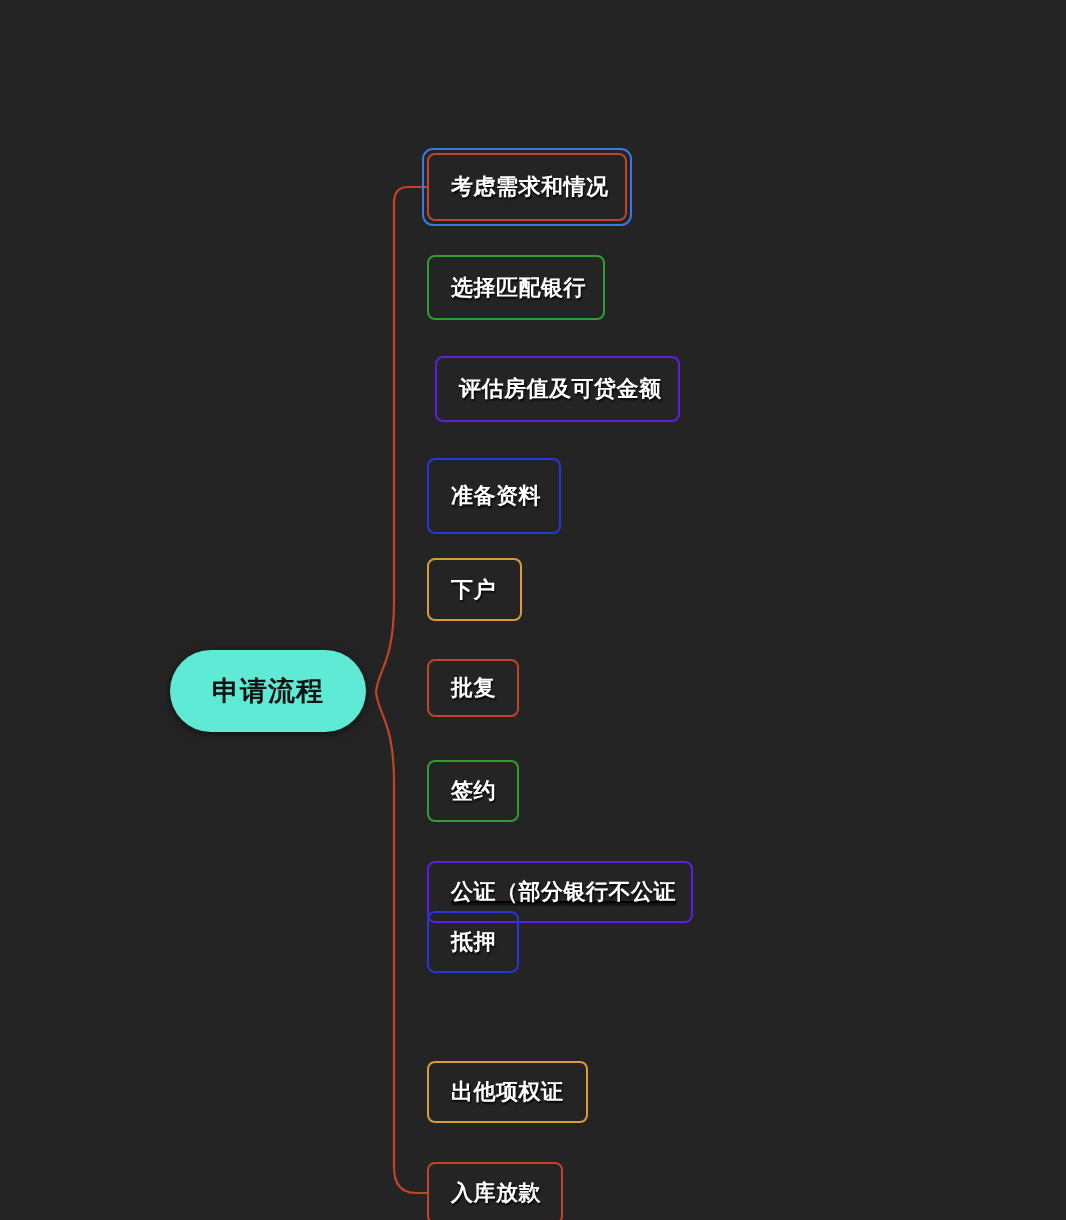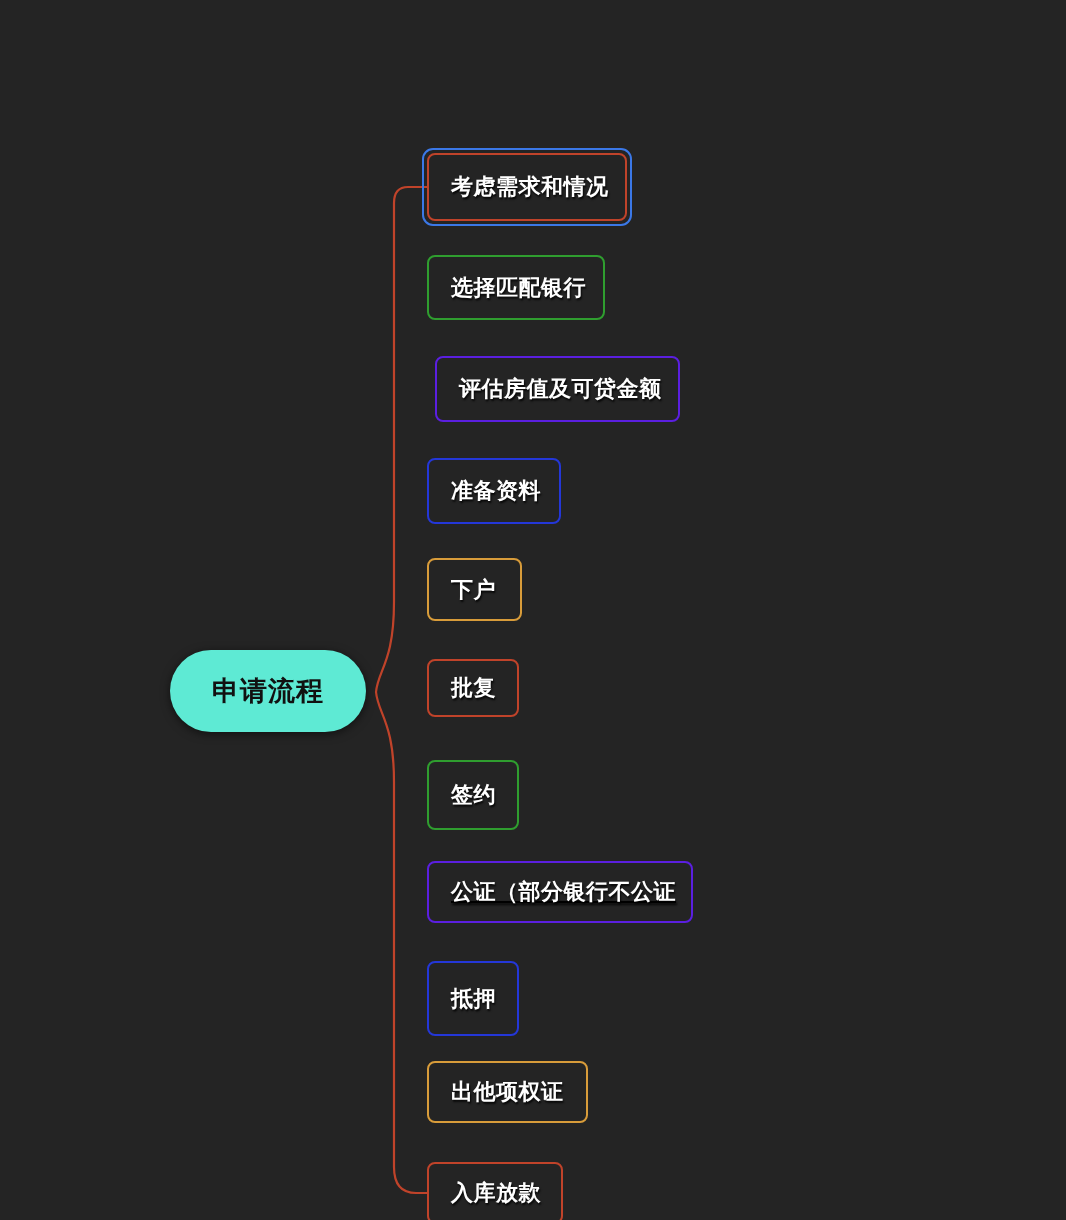--- a/index.html
+++ b/index.html
@@ -93,36 +93,36 @@
       <div class="sel-ring" style="border-color: rgb(59, 120, 231); left: 422px; top: 148px; width: 210px; height: 78px;"></div>
       <div class="node" style="left: 427px; top: 153px; width: 200px; height: 68px; border-color: rgb(192, 67, 42);">
         <span class="label">考虑需求和情况</span>
       </div>
       <div class="node" style="left: 427px; top: 255px; width: 178px; height: 65px; border-color: rgb(47, 158, 47);">
         <span class="label">选择匹配银行</span>
       </div>
       <div class="node" style="left: 427px; top: 356px; width: 245px; height: 66px; border-color: rgb(91, 31, 224); margin-left: 8px;">
         <span class="label">评估房值及可贷金额</span>
       </div>
-      <div class="node" style="left: 427px; top: 458px; width: 134px; height: 66px; border-color: rgb(36, 55, 216); text-align: right;">
+      <div class="node" style="left: 427px; top: 458px; width: 134px; height: 76px; border-color: rgb(36, 55, 216); text-align: right;">
         <span class="label">准备资料</span>
       </div>
       <div class="node" style="left: 427px; top: 558px; width: 95px; height: 63px; border-color: rgb(216, 156, 58);">
         <span class="label">下户</span>
       </div>
       <div class="node" style="left: 427px; top: 659px; width: 92px; height: 58px; border-color: rgb(192, 67, 42);">
         <span class="label">批复</span>
       </div>
-      <div class="node" style="left: 427px; top: 760px; width: 92px; height: 70px; border-color: rgb(47, 158, 47);">
+      <div class="node" style="left: 427px; top: 760px; width: 92px; height: 62px; border-color: rgb(47, 158, 47);">
         <span class="label">签约</span>
       </div>
       <div class="node" style="left: 427px; top: 861px; width: 266px; height: 62px; border-color: rgb(91, 31, 224); text-decoration: underline;">
         <span class="label">公证（部分银行不公证</span>
       </div>
-      <div class="node" style="left: 427px; top: 961px; width: 92px; height: 75px; border-color: rgb(36, 55, 216);">
+      <div class="node" style="left: 427px; top: 911px; width: 92px; height: 62px; border-color: rgb(36, 55, 216);">
         <span class="label">抵押</span>
       </div>
       <div class="node" style="left: 427px; top: 1061px; width: 161px; height: 62px; border-color: rgb(216, 156, 58);">
         <span class="label">出他项权证</span>
       </div>
       <div class="node" style="left: 427px; top: 1162px; width: 136px; height: 62px; border-color: rgb(192, 67, 42);">
         <span class="label">入库放款</span>
       </div>
     </div>
 

